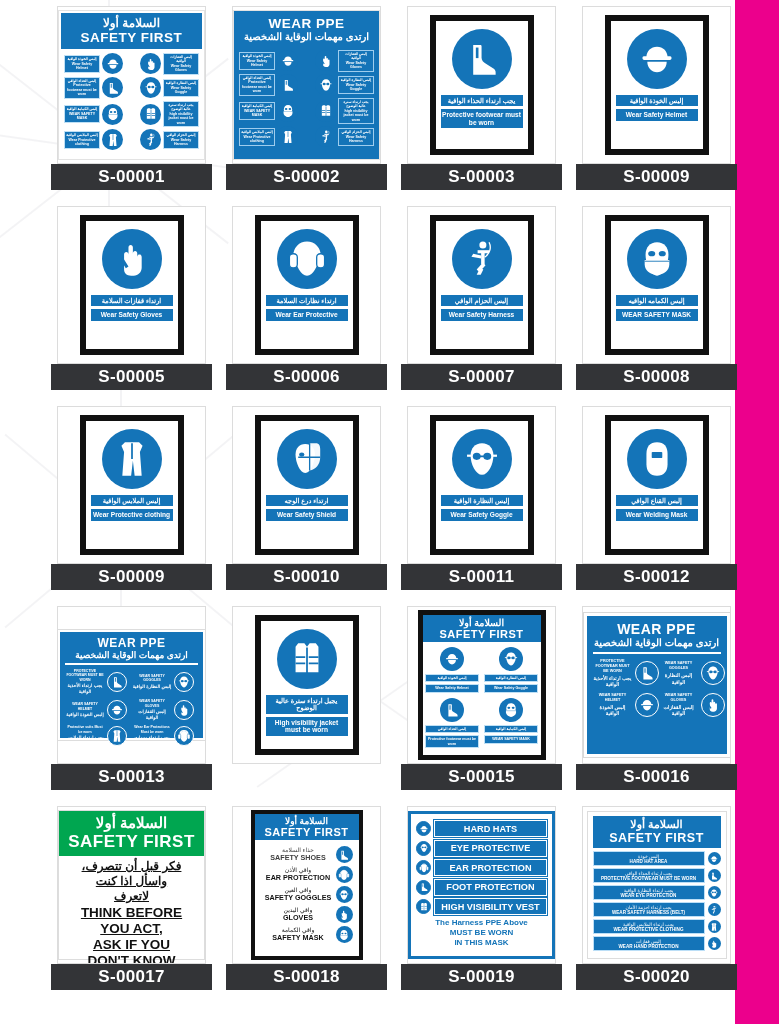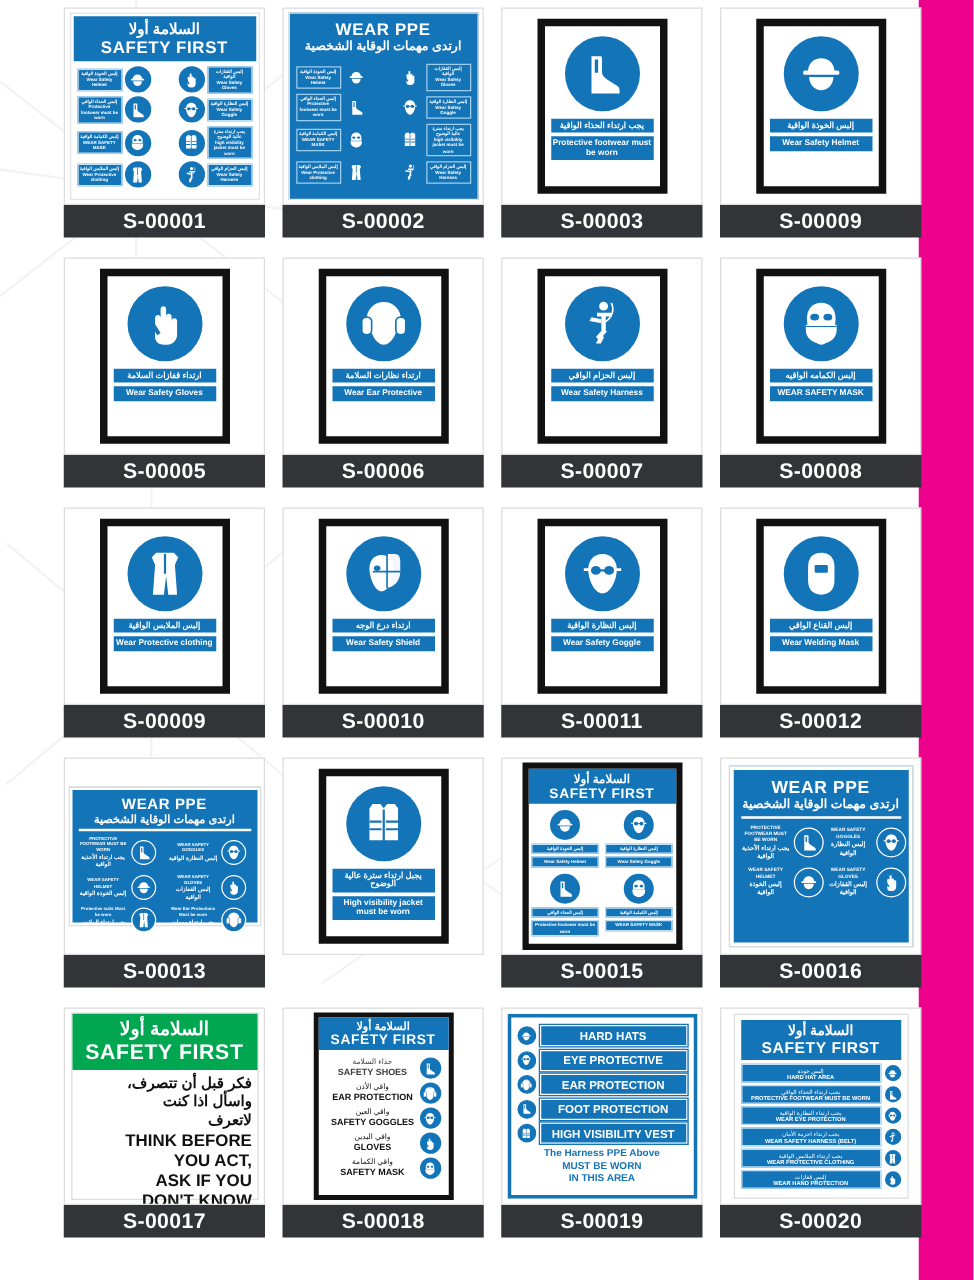--- a/index.html
+++ b/index.html
@@ -37,21 +37,21 @@
     z-index: 3;
   }
   #grid > .cell:nth-child(4n) { z-index: 4; }
 
   .cell {
     position: relative;
     padding: 2px 7px 0 7px;
     display: flex; flex-direction: column; align-items: center;
   }
   .card {
-    width: 161px; height: 158px;
+    width: 149px; height: 158px;
     background: #fff;
     border: 1px solid #dcdcdc;
     display: flex; align-items: center; justify-content: center;
     overflow: hidden;
   }
   .code-bar {
     width: 161px; height: 26px;
     background: #333437;
     color: #fff;
     font-weight: bold; font-size: 17px;
@@ -923,21 +923,21 @@
           <span>S-00016</span>
         </div>
       </div>
       <div class="cell">
         <div class="card">
           <div class="sign" style="width:150px;height:150px;background:#fff;border:1px solid #ddd;">
             <div class="green-head">
               <div dir="rtl" style="font-size:15px;font-weight:bold;">السلامة أولا</div>
               <div style="font-size:17px;font-weight:bold;letter-spacing:.5px;">SAFETY FIRST</div>
             </div>
-            <div style="text-align:right;color:#111;font-weight:bold;padding:3px 4px 0;">
+            <div style="text-align:center;color:#111;font-weight:bold;padding:3px 4px 0;text-decoration:underline;">
               <div style="font-size:12px;line-height:1.25;">
                 <div dir="rtl">فكر قبل أن تتصرف،</div>
                 <div dir="rtl">واسأل اذا كنت</div>
                 <div dir="rtl">لاتعرف</div>
               </div>
               <div style="font-size:13.5px;line-height:1.18;margin-top:1px;">
                 <div>THINK BEFORE</div>
                 <div>YOU ACT,</div>
                 <div>ASK IF YOU</div>
                 <div>DON'T KNOW</div>
@@ -1104,21 +1104,21 @@
                     <path fill="#1474b8" d="M48 24h4v58h-4z"></path>
                     <path fill="#1474b8" d="M24 44h22v4H24zM54 44h22v4H54zM24 58h22v4H24zM54 58h22v4H54z"></path>
                   </svg>
                 </span>
               </span>
               <span class="bar-text">HIGH VISIBILITY VEST</span>
             </div>
             <div style="text-align:center;color:#1474b8;font-weight:bold;font-size:8px;line-height:1.3;margin-top:2px;">
               <div>The Harness PPE Above</div>
               <div>MUST BE WORN</div>
-              <div>IN THIS AREA</div>
+              <div>IN THIS MASK</div>
             </div>
           </div>
         </div>
         <div class="code-bar">
           <span>S-00019</span>
         </div>
       </div>
       <div class="cell">
         <div class="card">
           <div class="sign" style="width:140px;height:148px;background:#fff;border:1px solid #ddd;padding:4px 5px;">

